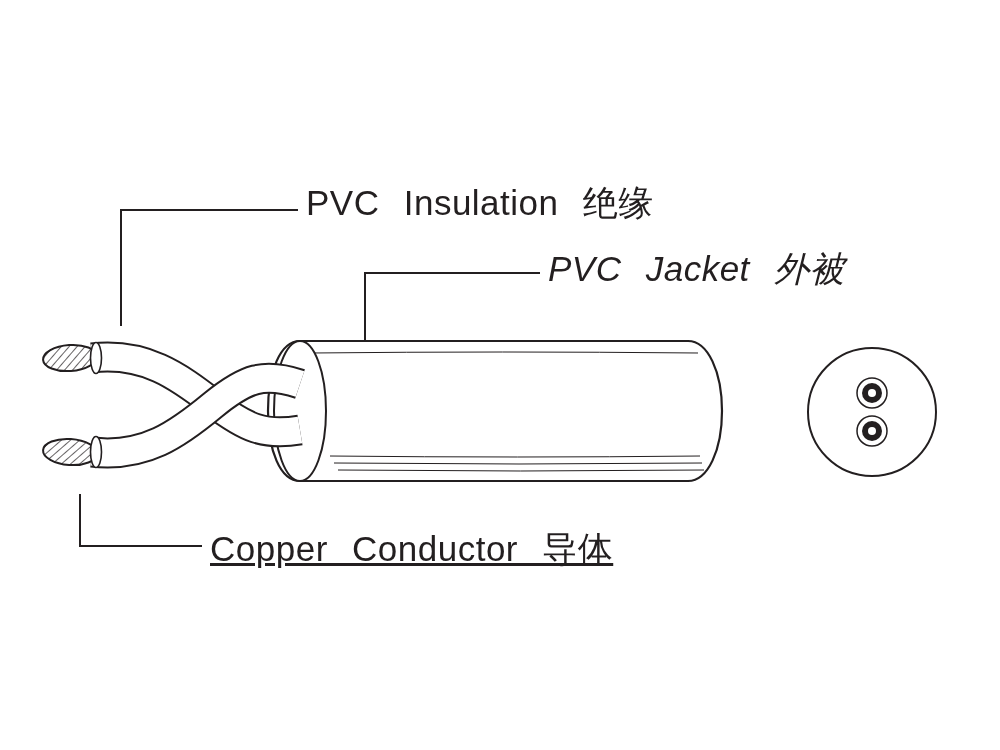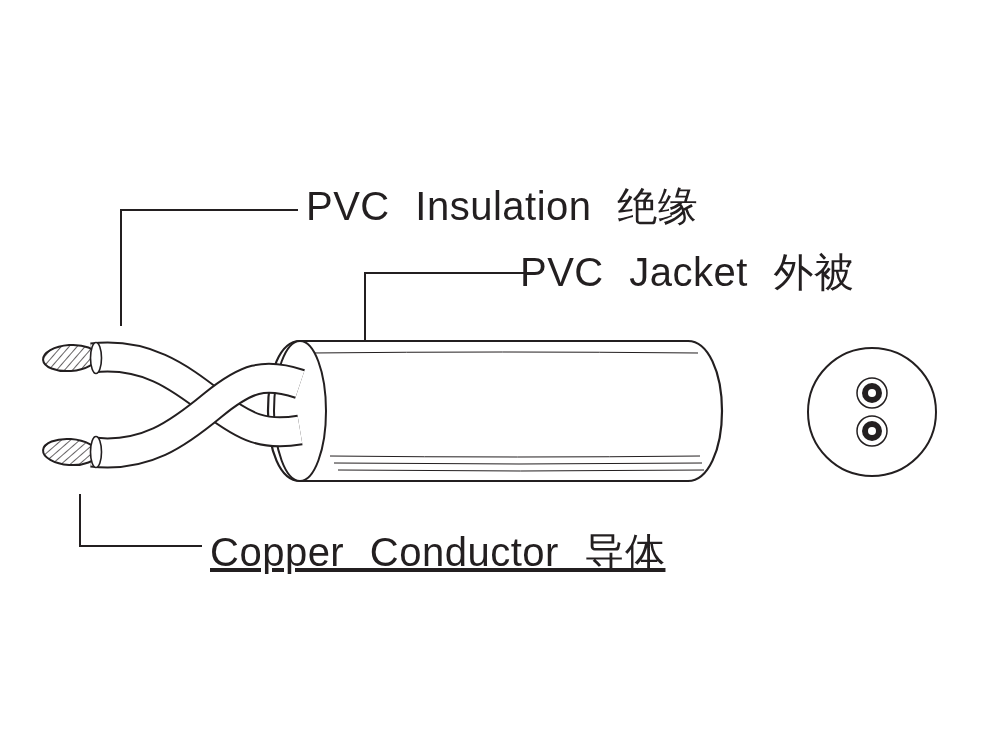--- a/index.html
+++ b/index.html
@@ -16,29 +16,29 @@
     overflow: hidden;
   }
   .stage svg {
     position: absolute;
     left: 0;
     top: 0;
   }
   .diagram-label {
     position: absolute;
     color: #231f20;
-    font-size: 40px;
+    font-size: 35px;
     font-weight: 500;
     letter-spacing: 0.5px;
     word-spacing: 14px;
     white-space: nowrap;
     line-height: 1.1;
   }
   .label-insulation { left: 306px; top: 184px; }
-  .label-jacket     { left: 520px; top: 250px; }
+  .label-jacket     { left: 548px; top: 250px; font-style: italic; }
   .label-conductor  { left: 210px; top: 530px; text-decoration: underline; }
 </style>
 </head>
 <body>
 
 <div class="stage">
 
   <svg width="1000" height="750" viewBox="0 0 1000 750">
     <defs>
       <pattern id="hatch" patternUnits="userSpaceOnUse" width="6" height="6" patternTransform="rotate(45)">

